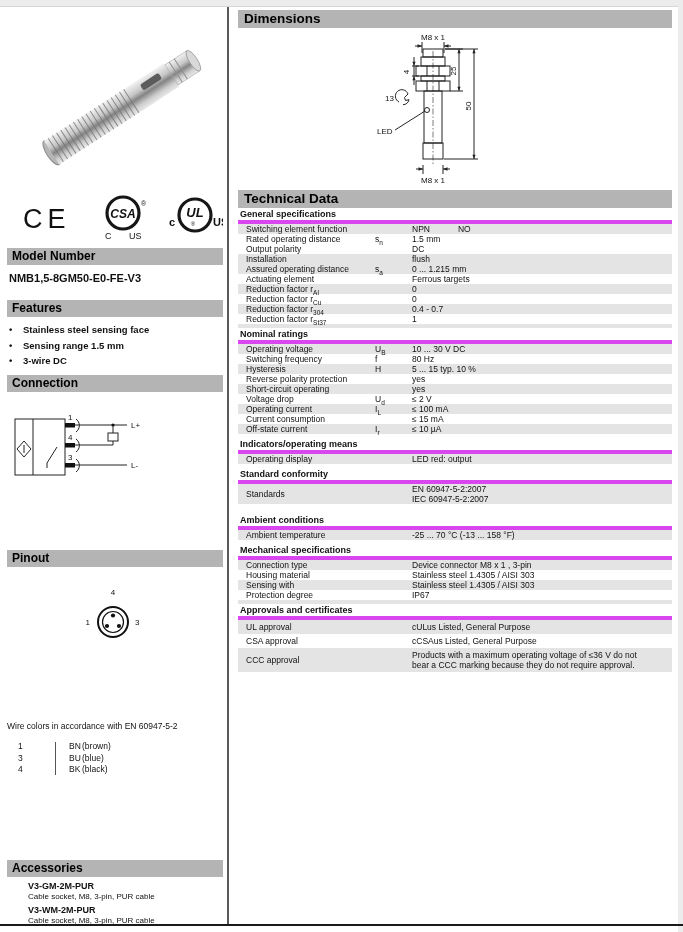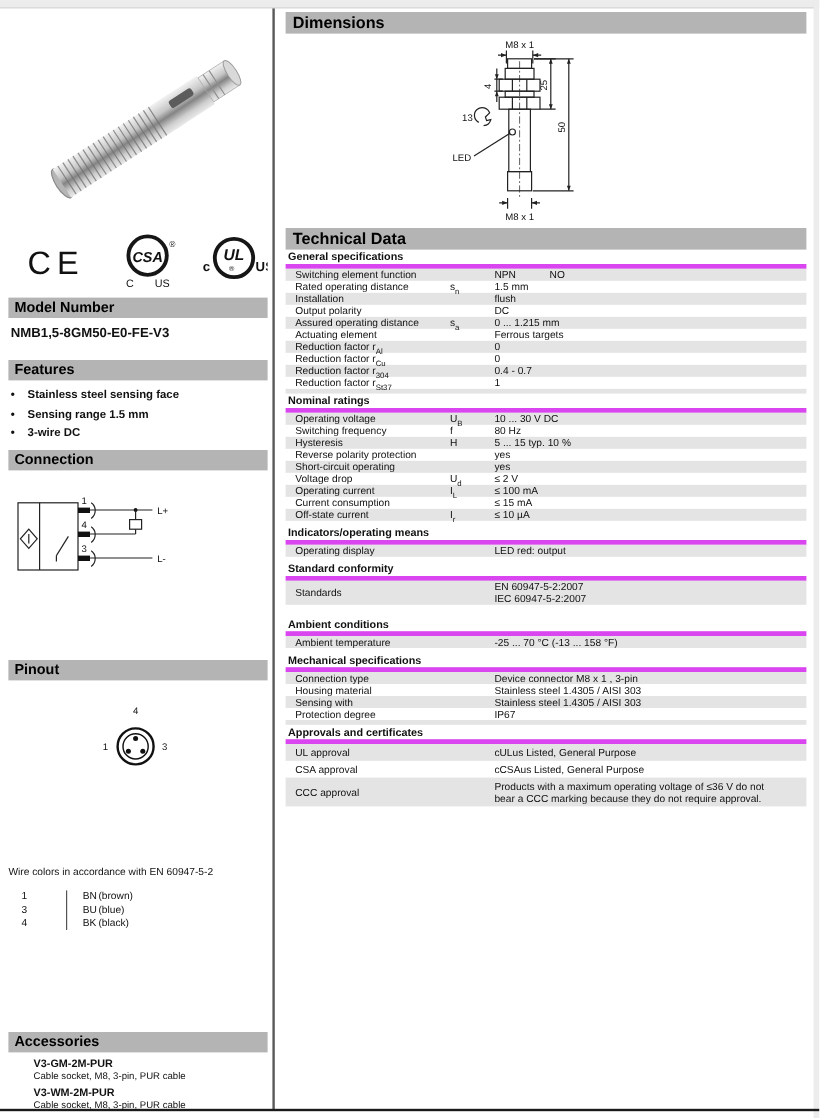--- a/index.html
+++ b/index.html
@@ -290,29 +290,29 @@
           <div class="srow alt">
             <span class="c-label">Switching element function</span>
             <span class="c-sym"></span>
             <span class="c-val">NPN<span class="v2">NO</span></span>
           </div>
           <div class="srow">
             <span class="c-label">Rated operating distance</span>
             <span class="c-sym">s<sub>n</sub></span>
             <span class="c-val">1.5 mm</span>
           </div>
+          <div class="srow">
+            <span class="c-label">Output polarity</span>
+            <span class="c-sym"></span>
+            <span class="c-val">DC</span>
+          </div>
           <div class="srow alt">
             <span class="c-label">Installation</span>
             <span class="c-sym"></span>
             <span class="c-val">flush</span>
-          </div>
-          <div class="srow">
-            <span class="c-label">Output polarity</span>
-            <span class="c-sym"></span>
-            <span class="c-val">DC</span>
           </div>
           <div class="srow alt">
             <span class="c-label">Assured operating distance</span>
             <span class="c-sym">s<sub>a</sub></span>
             <span class="c-val">0 ... 1.215 mm</span>
           </div>
           <div class="srow">
             <span class="c-label">Actuating element</span>
             <span class="c-sym"></span>
             <span class="c-val">Ferrous targets</span>

